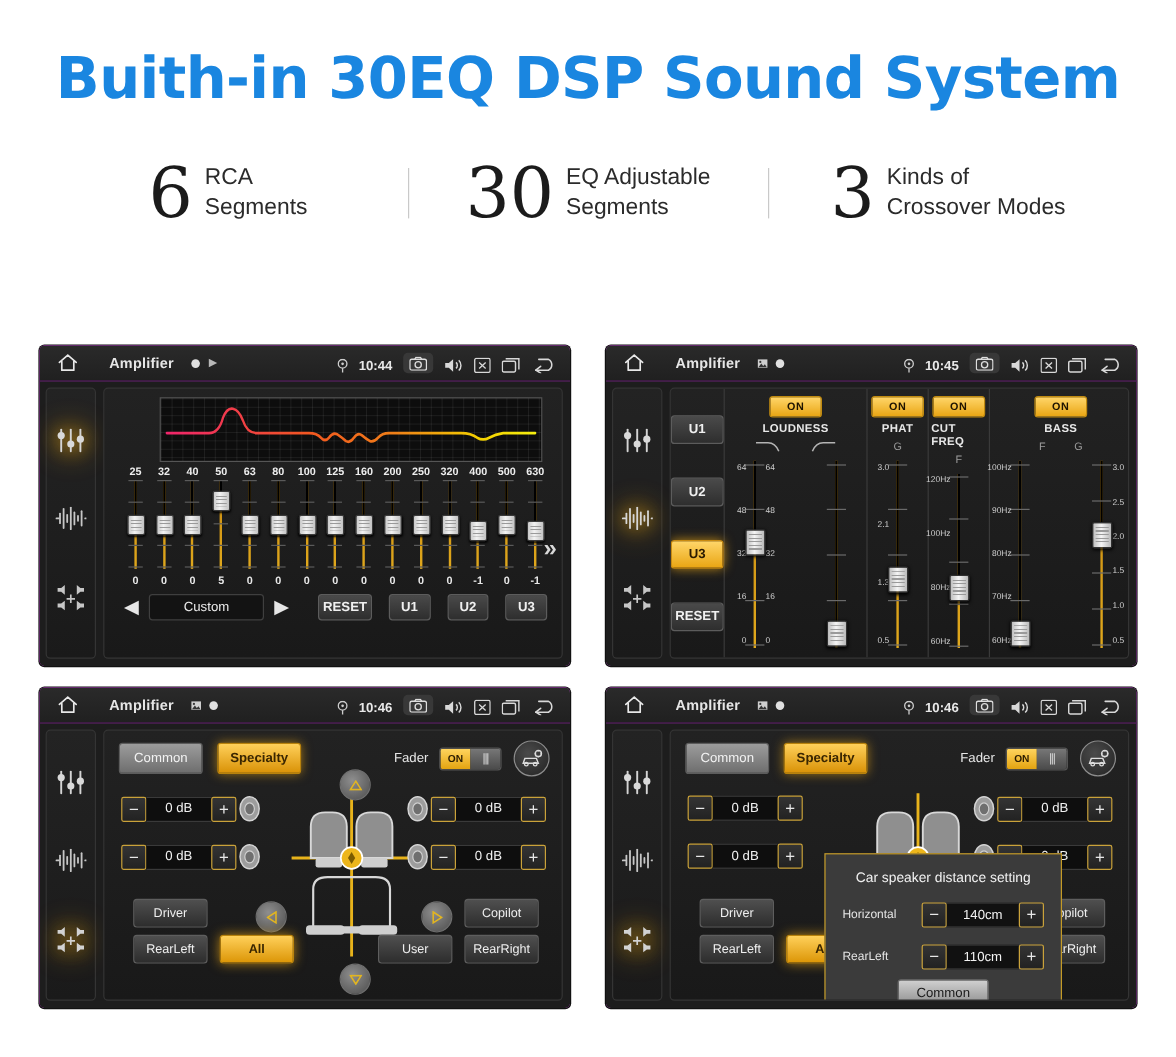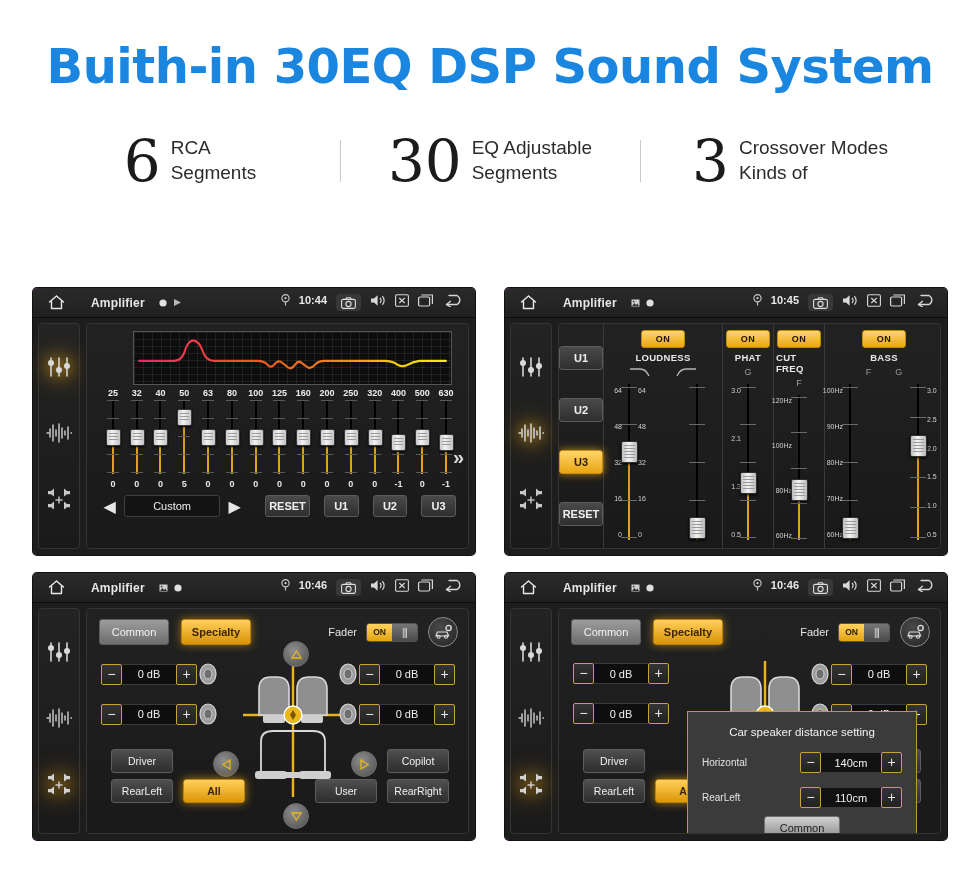--- a/index.html
+++ b/index.html
@@ -83,21 +83,21 @@
     padding: 0 10px;
     border-bottom: 1px solid #0c0c0c;
     position: relative;
   }
   .sb-home { width: 26px; display:flex; align-items:center; justify-content:center; }
   .sb-title {
     color: #e6e6e6; font-size: 12px; font-weight: bold;
     margin-left: 22px; letter-spacing: .2px;
   }
   .sb-mini { display:flex; gap:6px; margin-left:14px; align-items:center; }
-  .sb-right { margin-left:auto; display:flex; align-items:flex-start; gap:9px; }
+  .sb-right { margin-left:auto; display:flex; align-items:flex-end; gap:9px; }
   .sb-time { color:#e8e8e8; font-size:11px; font-weight:bold; }
   .sb-icon { opacity: .92; display:flex; align-items:center; }
   .sb-cam {
     background: #3a3a3a;
     border-radius: 4px;
     padding: 3px 5px 2px;
   }
 
   
   .panel-body {
@@ -329,21 +329,21 @@
     box-shadow: 0 0 10px rgba(240,170,20,.7);
   }
   .navcirc {
     position:absolute; width:26px; height:26px; border-radius:50%;
     background: radial-gradient(circle at 40% 35%, #8e8e8e, #4d4d4d);
     border:1px solid #6f6f6f;
     display:flex; align-items:center; justify-content:center;
   }
   
   .dialog {
-    position:absolute; left:128px; top:64px; width:230px; height:140px;
+    position:absolute; left:128px; top:64px; width:198px; height:140px;
     background:#3b3b3b; border:1px solid #c49a26;
     z-index: 20;
   }
   .dlg-title { color:#f2f2f2; font-size:11.5px; text-align:center; padding-top:14px; }
   .dlg-row { display:flex; align-items:center; padding: 0 14px; margin-top:14px; }
   .dlg-row .lab { color:#e4e4e4; font-size:10px; width:64px; }
   .dlg-stepper { display:flex; align-items:center; margin-left:auto; }
   .dlg-val {
     width:60px; height:21px; background:#111; color:#f3f3f3; font-size:11px;
     display:flex; align-items:center; justify-content:center;
@@ -372,22 +372,22 @@
   <div class="stat">
     <div class="stat-num">30</div>
     <div class="stat-txt">
       <div>EQ Adjustable</div>
       <div>Segments</div>
     </div>
   </div>
   <div class="stat">
     <div class="stat-num">3</div>
     <div class="stat-txt">
+      <div>Kinds of</div>
       <div>Crossover Modes</div>
-      <div>Kinds of</div>
     </div>
   </div>
 </div>
 
 <div class="panels">
 
   <div class="panel">
     <div class="statusbar">
       <div class="sb-home">
         <svg width="17" height="15" viewBox="0 0 17 15">

